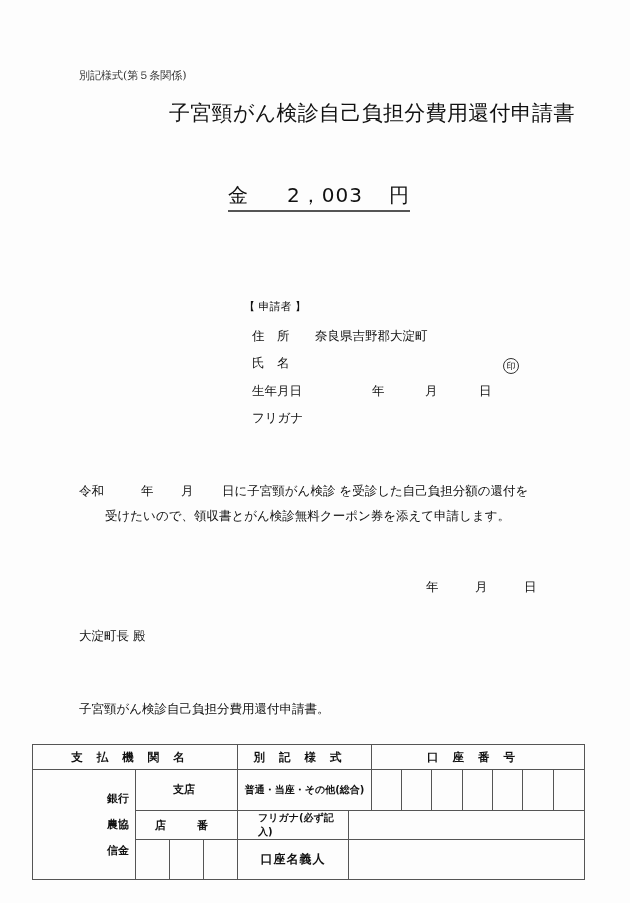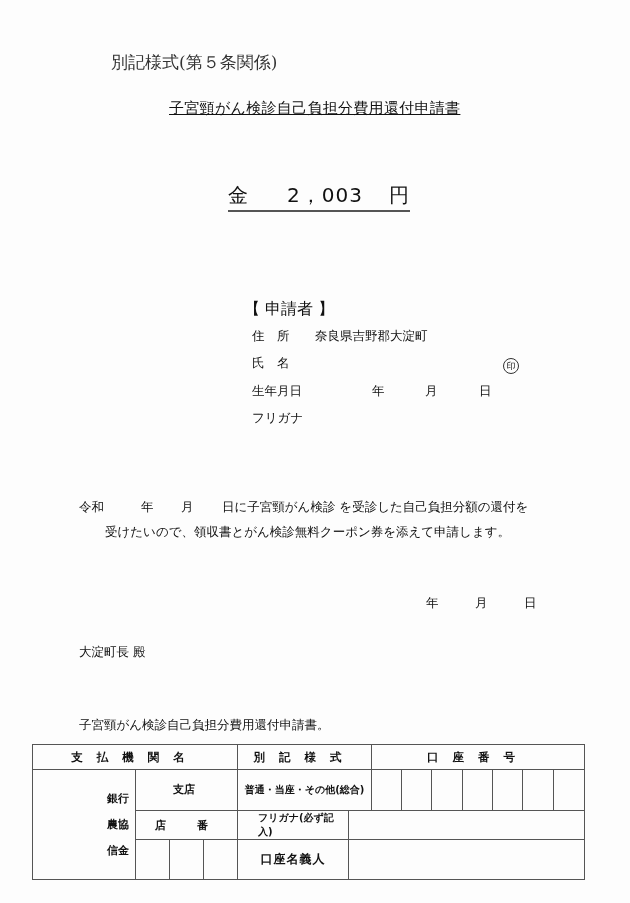--- a/index.html
+++ b/index.html
@@ -1,25 +1,25 @@
 <!DOCTYPE html>
 <html><head>
 <meta charset="utf-8">
 <style>
   html, body { margin:0; padding:0; background:#fdfdfd; }
   body { width:630px; height:903px; position:relative; overflow:hidden;
          font-family:"DejaVu Sans","Liberation Sans",sans-serif; color:#111; }
   .abs { position:absolute; white-space:nowrap; }
-  .form-ref { left:79px; top:51px; font-family:"DejaVu Serif","Liberation Serif",serif; font-size:17px; color:#333;margin-left:32px; }
-  .title { left:169px; top:99px; font-size:15px; letter-spacing:0.3px;text-decoration:underline; }
+  .form-ref { left:79px; top:68px; font-family:"DejaVu Serif","Liberation Serif",serif; font-size:11px; color:#333; }
+  .title { left:169px; top:99px; font-size:21px; letter-spacing:0.3px; }
   .amount { left:228px; top:182px; font-size:20px; border-bottom:2px solid #555; padding-bottom:1px; letter-spacing:1px; }
   .amount span { display:inline-block; }
-  .applicant-head { left:244px; top:299px; font-size:16px; }
+  .applicant-head { left:244px; top:299px; font-size:11px; }
   .lbl { font-size:12.5px; }
-  .para { font-size:12.5px;margin-top:16px; }
+  .para { font-size:12.5px; }
   table.bank { position:absolute; left:32px; top:744px; border-collapse:collapse; font-size:11px; }
   table.bank td { border:1px solid #555; padding:0; text-align:center; vertical-align:middle;font-weight:bold; }
   .hdr { height:24px; font-size:11.5px; letter-spacing:14px; }
   .small { font-size:10px; }
   .tiny { font-size:10px;margin-top:36px; }
   .seal { display:inline-block; width:14px; height:14px; border:1px solid #333; border-radius:50%; font-size:9px; line-height:14px; text-align:center; }
 </style>
 </head>
 <body>
 

